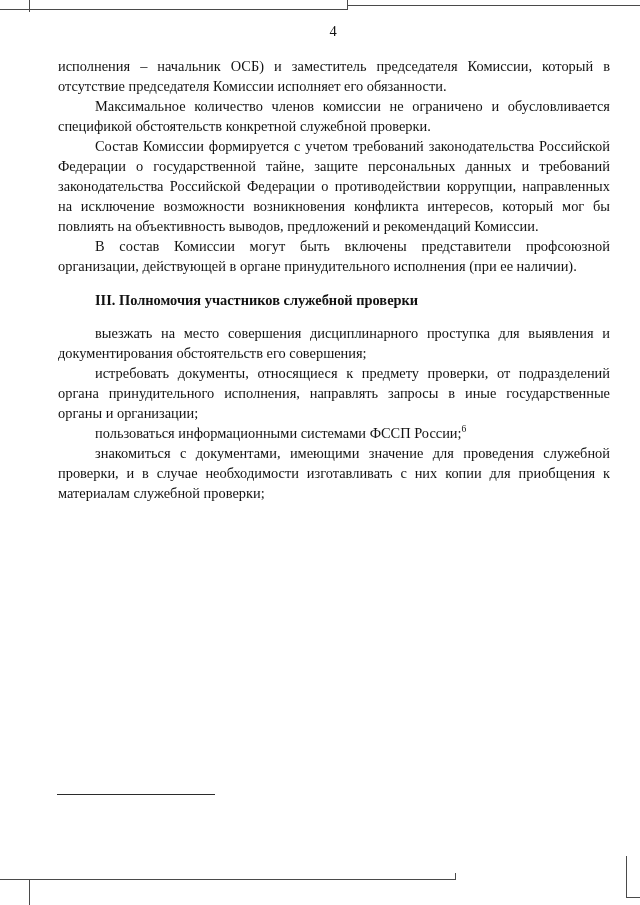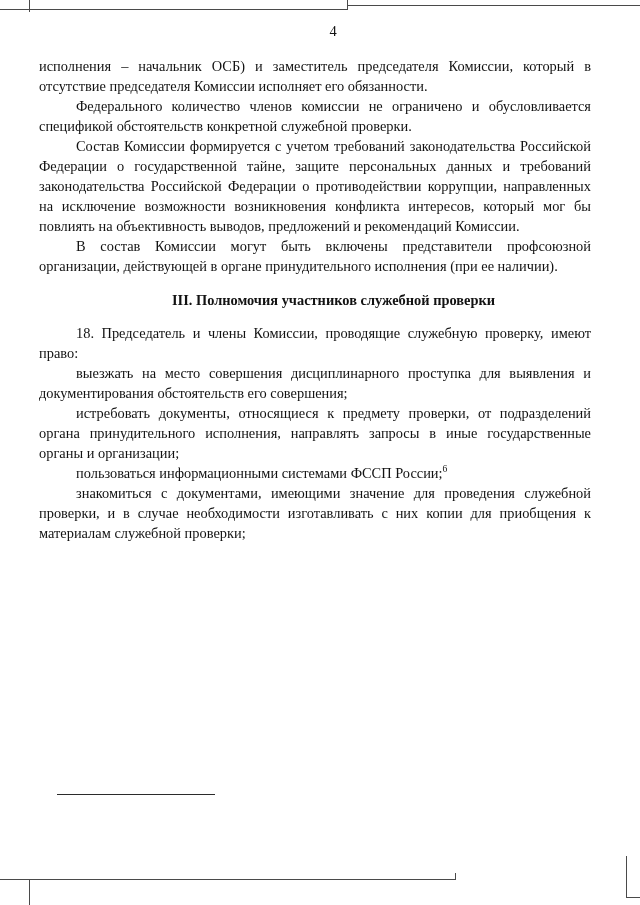--- a/index.html
+++ b/index.html
@@ -22,31 +22,30 @@
     position: absolute;
     top: 23px;
     left: 57px;
     width: 552px;
     text-align: center;
     font-size: 14.5px;
     color: #121212;
   }
   .content {
     position: absolute;
-    left: 39px;
+    left: 58px;
     top: 56px;
     width: 552px;
     font-size: 14.4px;
     line-height: 20px;
     text-align: justify;
   }
   .content p { text-indent: 37px; }
   .content p.noindent { text-indent: 0; }
   .heading {
-    text-align: center;
     font-weight: bold;
     font-size: 14.4px;
     margin: 14px 0 13px 0;
     text-indent: 0;
   }
   sup.fnref {
     font-size: 9.5px;
     line-height: 0;
     vertical-align: super;
   }
@@ -85,27 +84,26 @@
   <div class="art" style="left:0; top:879px; width:456px; height:1px;"></div>
   <div class="art" style="left:29px; top:879px; width:1px; height:26px;"></div>
   <div class="art" style="left:455px; top:873px; width:1px; height:7px;"></div>
   <div class="art" style="left:626px; top:856px; width:1px; height:42px;"></div>
   <div class="art" style="left:626px; top:897px; width:14px; height:1px;"></div>
 
   <div class="page-number">4</div>
 
   <div class="content">
     <p class="noindent">исполнения – начальник ОСБ) и заместитель председателя Комиссии, который в отсутствие председателя Комиссии исполняет его обязанности.</p>
-    <p>Федерального количество членов комиссии не ограничено и обусловливается спецификой обстоятельств конкретной служебной проверки.</p>
+    <p>Максимальное количество членов комиссии не ограничено и обусловливается спецификой обстоятельств конкретной служебной проверки.</p>
     <p>Состав Комиссии формируется с учетом требований законодательства Российской Федерации о государственной тайне, защите персональных данных и требований законодательства Российской Федерации о противодействии коррупции, направленных на исключение возможности возникновения конфликта интересов, который мог бы повлиять на объективность выводов, предложений и рекомендаций Комиссии.</p>
     <p>В состав Комиссии могут быть включены представители профсоюзной организации, действующей в органе принудительного исполнения (при ее наличии).</p>
 
     <p class="heading">III. Полномочия участников служебной проверки</p>
 
-    <p>18. Председатель и члены Комиссии, проводящие служебную проверку, имеют право:</p>
     <p>выезжать на место совершения дисциплинарного проступка для выявления и документирования обстоятельств его совершения;</p>
     <p>истребовать документы, относящиеся к предмету проверки, от подразделений органа принудительного исполнения, направлять запросы в иные государственные органы и организации;</p>
     <p><span>пользоваться информационными системами ФССП России;</span><sup class="fnref">6</sup></p>
     <p>знакомиться с документами, имеющими значение для проведения служебной проверки, и в случае необходимости изготавливать с них копии для приобщения к материалам служебной проверки;</p>
   </div>
 
   <div class="footnote">
     <div class="footnote-rule"></div>
   </div>
 

